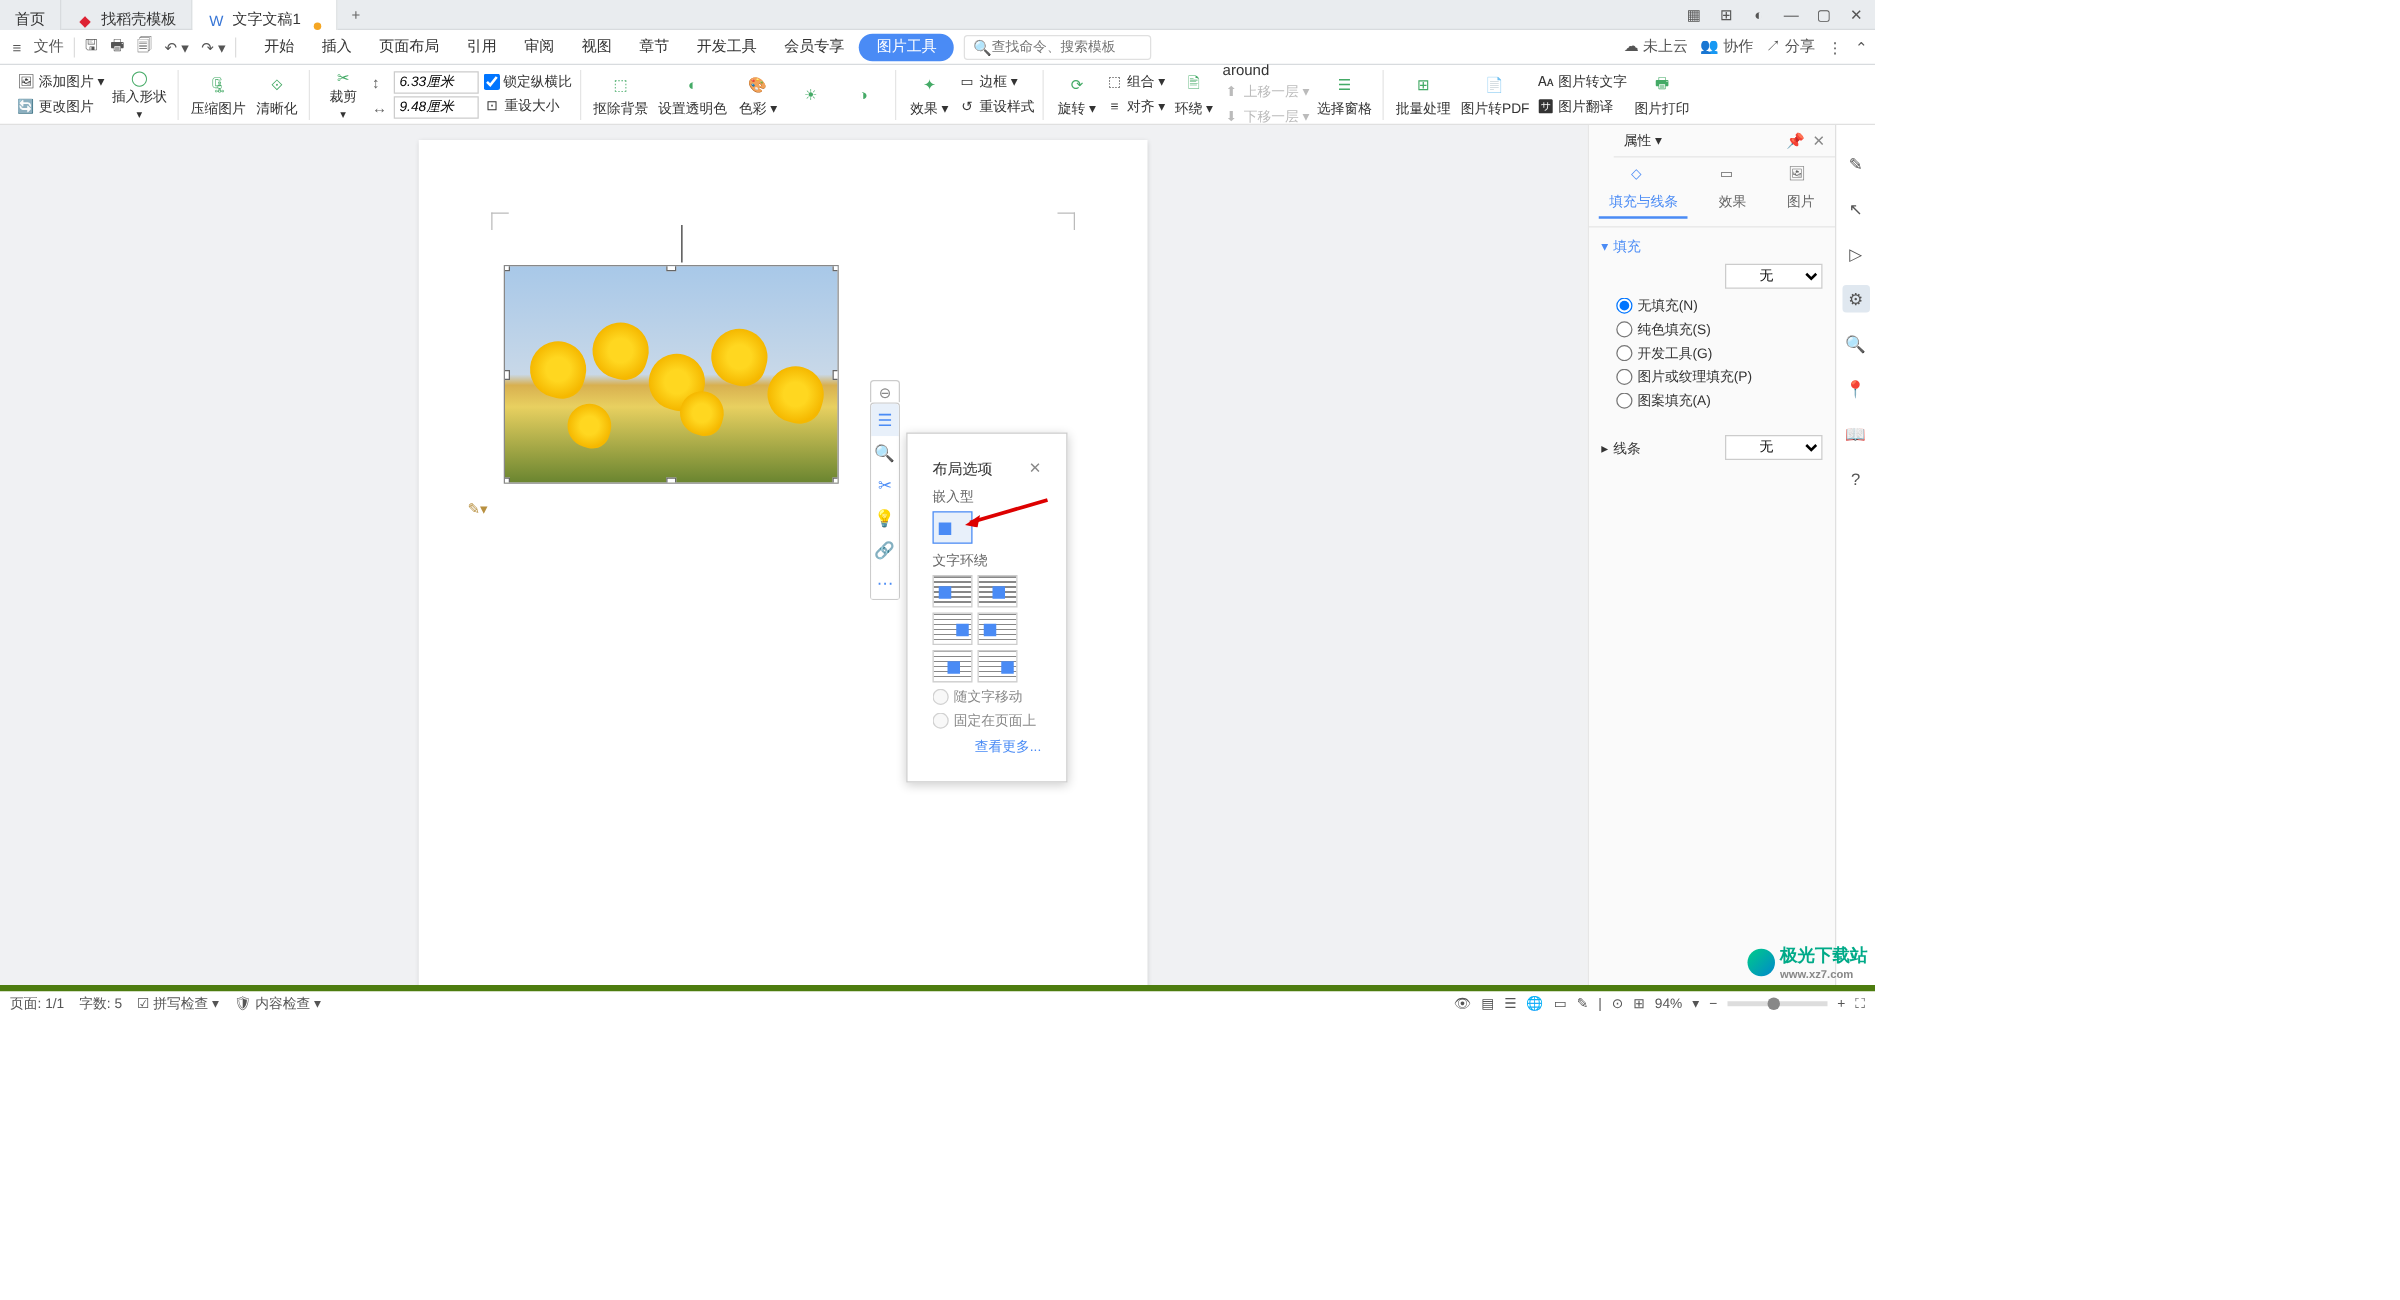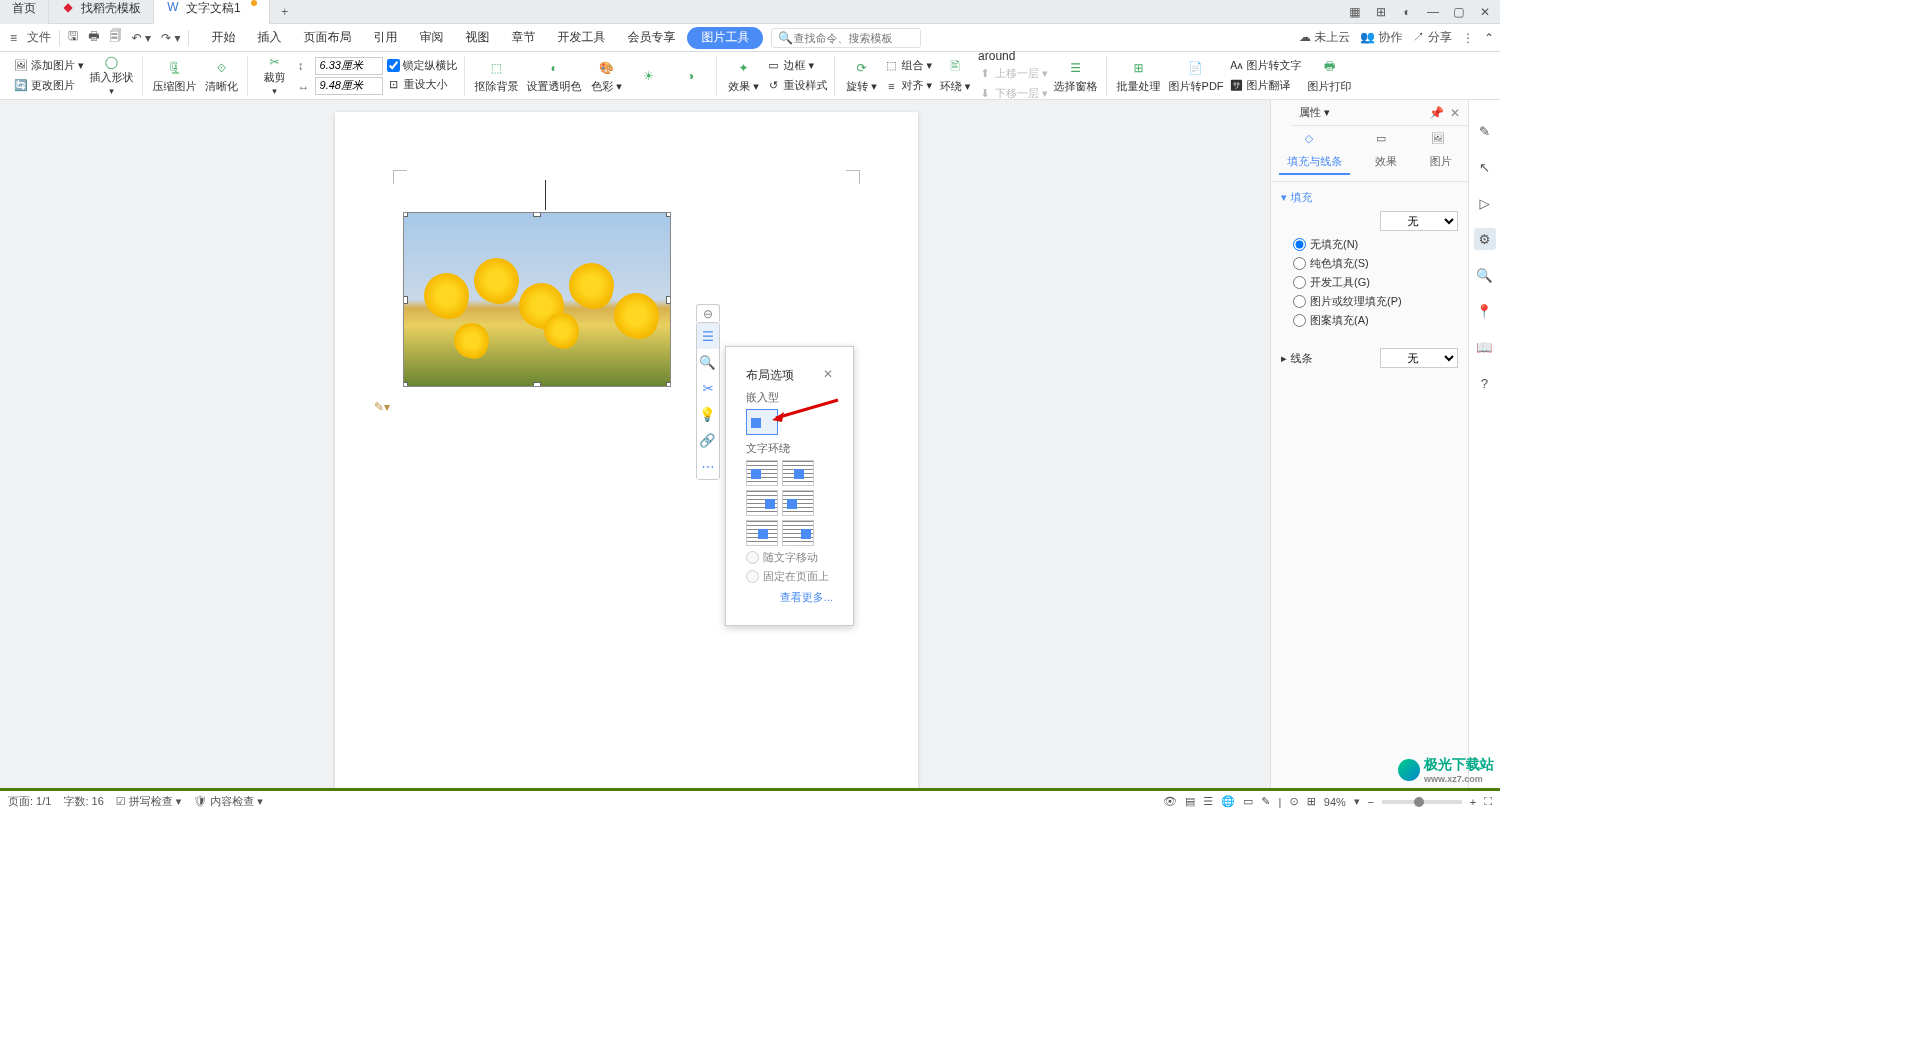--- a/index.html
+++ b/index.html
@@ -1,20 +1,20 @@
 <!DOCTYPE html>
 <html><head>
 <meta charset="utf-8">
 <style>
 * { box-sizing: border-box; margin: 0; padding: 0; font-family: "Microsoft YaHei", sans-serif; }
 body { background: #fff; font-size: 12px; color: #333; overflow: hidden; width: 1500px; height: 812px; position: relative; }
 
 
 .titlebar { height: 24px; background: #e9ecef; display: flex; align-items: center; border-bottom: 1px solid #d8dbde; }
-.tab { height: 24px; padding: 0 12px; display: flex; align-items: flex-start; gap: 6px; border-right: 1px solid #d8dbde; cursor: pointer; }
+.tab { height: 24px; padding: 0 12px; display: flex; align-items: flex-end; gap: 6px; border-right: 1px solid #d8dbde; cursor: pointer; }
 .tab.active { background: #fff; }
 .tab-home { background: #e9ecef; }
 .tab-icon { width: 14px; height: 14px; display: inline-flex; align-items: center; justify-content: center; }
 .tab-icon.red { color: #d23; }
 .tab-icon.blue { color: #3876d6; }
 .tab-dot { width: 6px; height: 6px; background: #f5a623; border-radius: 50%; margin-left: 4px; }
 .tab-new { width: 30px; text-align: center; cursor: pointer; color: #666; }
 .title-right { margin-left: auto; display: flex; gap: 8px; padding-right: 6px; align-items: center; }
 .title-right span { width: 18px; height: 18px; display: inline-flex; align-items: center; justify-content: center; color: #555; cursor: pointer; }
 
@@ -105,21 +105,21 @@
 .prop-row { display: flex; align-items: center; justify-content: space-between; margin-bottom: 6px; }
 .prop-select { border: 1px solid #ccc; height: 20px; width: 78px; font-size: 11px; padding: 0 4px; background: #fff; text-align: center; }
 .radio-opt { font-size: 11px; color: #333; margin: 4px 0; display: flex; align-items: center; gap: 4px; padding-left: 12px; }
 
 
 .right-toolbar { width: 32px; border-left: 1px solid #e0e0e0; display: flex; flex-direction: column; align-items: center; padding-top: 20px; gap: 14px; }
 .right-toolbar button { width: 22px; height: 22px; border: none; background: transparent; cursor: pointer; color: #555; }
 .right-toolbar button.active { background: #e0e8f0; border-radius: 3px; }
 
 
-.statusbar { height: 24px; border-top: 3px solid #4d7c0f; display: flex; align-items: center; padding: 0 8px; font-size: 11px; color: #555; gap: 12px; background: #fff; }
+.statusbar { height: 24px; border-top: 5px solid #4d7c0f; display: flex; align-items: center; padding: 0 8px; font-size: 11px; color: #555; gap: 12px; background: #fff; }
 .statusbar .right { margin-left: auto; display: flex; gap: 8px; align-items: center; }
 .zoom-slider { width: 80px; height: 4px; background: #ddd; position: relative; }
 .zoom-slider .thumb { position: absolute; top: -3px; left: 40%; width: 10px; height: 10px; background: #888; border-radius: 50%; }
 
 
 .watermark { position: absolute; right: 6px; bottom: 28px; font-size: 14px; color: #0a8; font-weight: bold; display: flex; align-items: center; gap: 4px; }
 .watermark .sub { font-size: 9px; color: #888; display: block; }
 
 svg { width: 100%; height: 100%; }
 </style>
@@ -469,21 +469,21 @@
     <button class="active">⚙</button>
     <button>🔍</button>
     <button>📍</button>
     <button>📖</button>
     <button>?</button>
   </div>
 </div>
 
 <div class="statusbar">
   <span>页面: 1/1</span>
-  <span>字数: 16</span>
+  <span>字数: 5</span>
   <span>☑ <span>拼写检查</span> ▾</span>
   <span>🛡 <span>内容检查</span> ▾</span>
   <div class="right">
     <span>👁</span>
     <span>▤</span>
     <span>☰</span>
     <span>🌐</span>
     <span>▭</span>
     <span>✎</span>
     <span>|</span>

